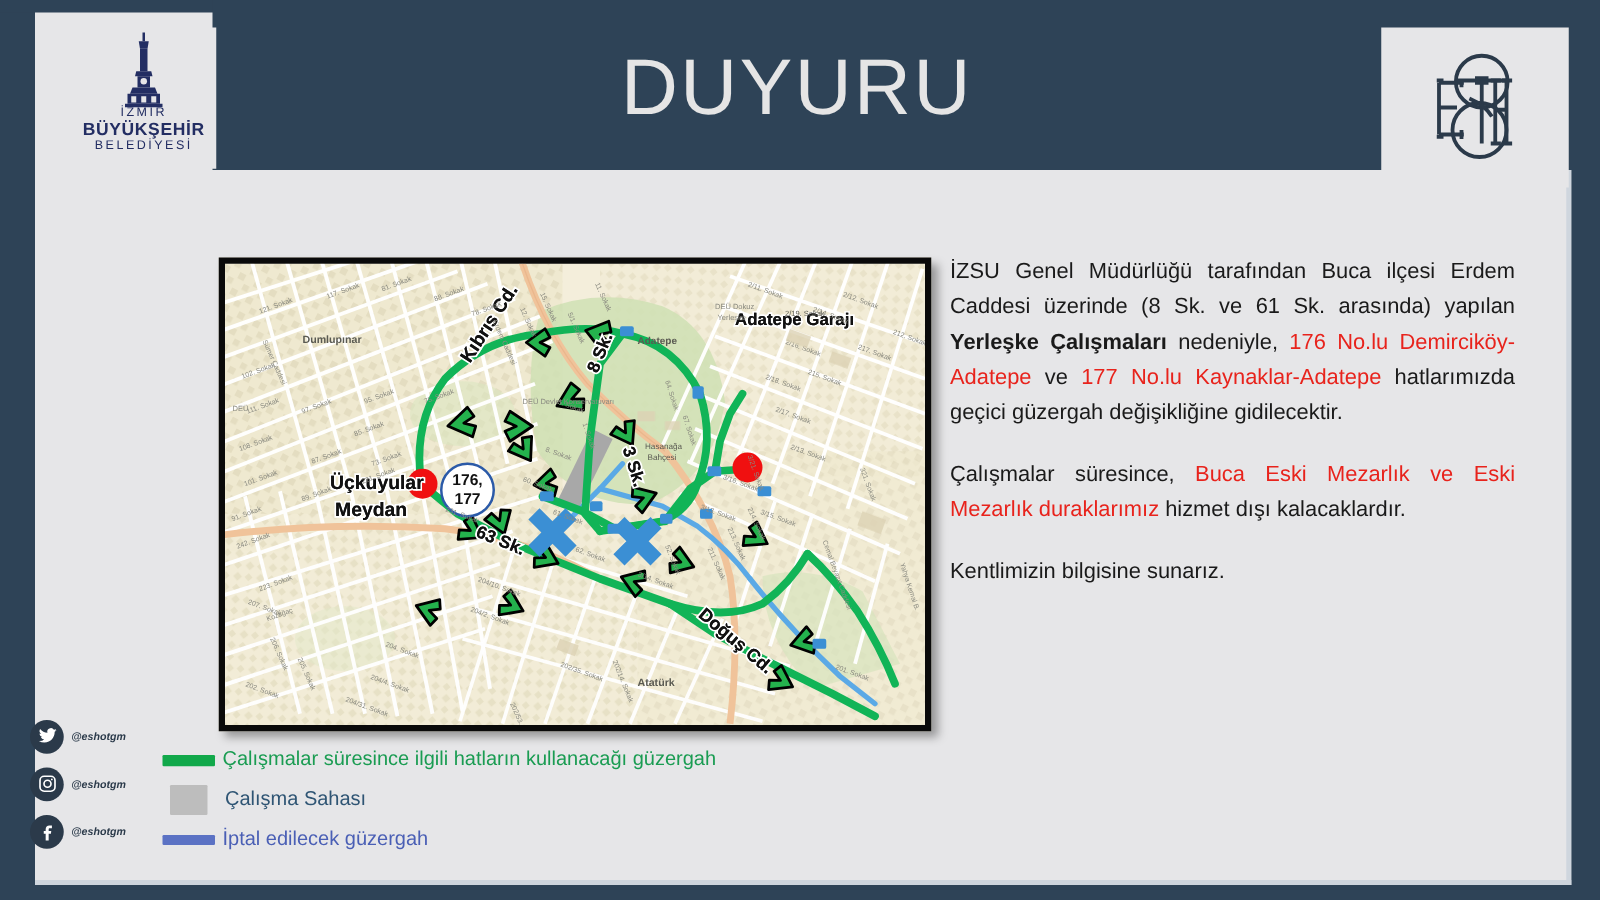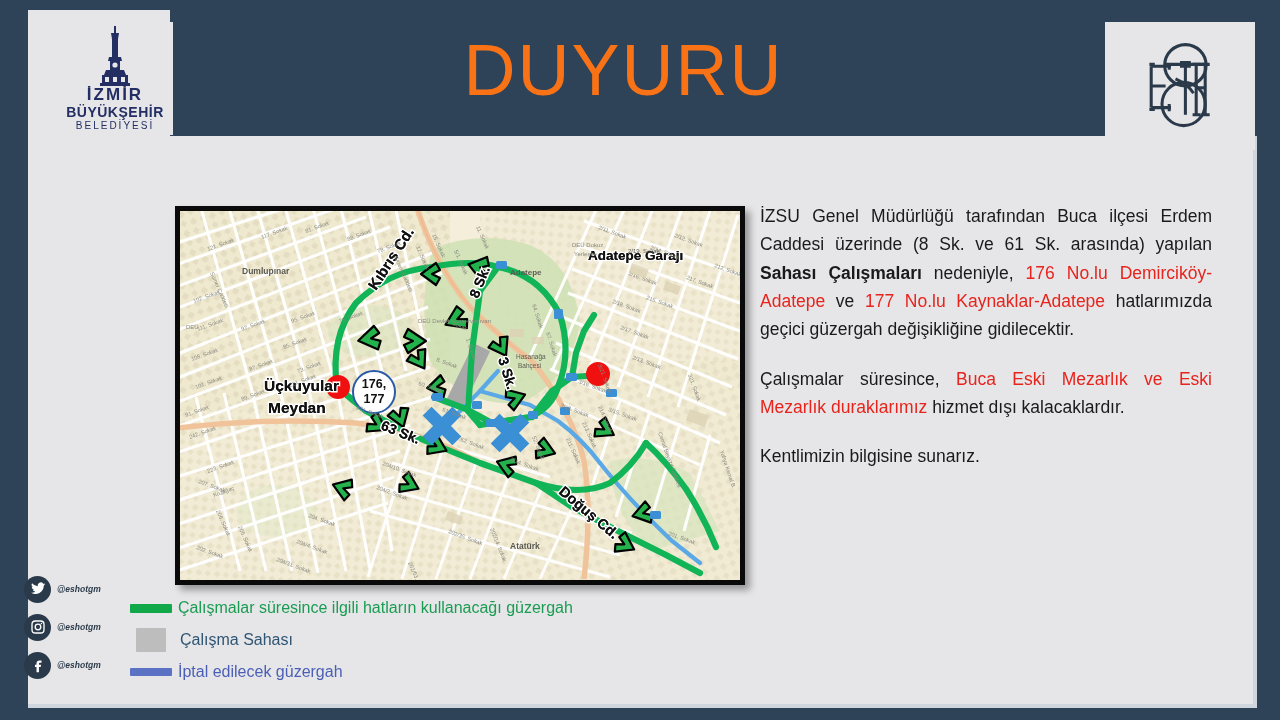--- a/index.html
+++ b/index.html
@@ -26,34 +26,34 @@
 
   
   .header-bar{
     position:absolute;left:170px;top:0;width:1110px;height:136px;
     background:#2e4357;
   }
   .header-top-strip{
     position:absolute;left:0;top:0;width:1280px;height:10px;background:#2e4357;
   }
   .header-title{
-    position:absolute;left:156px;top:6px;width:935px;height:128px;
+    position:absolute;left:170px;top:6px;width:935px;height:128px;
     display:flex;align-items:center;justify-content:center;
-    color:#f97316;font-size:72px;font-weight:400;letter-spacing:2px;
+    color:#e5e5e5;font-size:63px;font-weight:400;letter-spacing:2px;
     font-family:"Liberation Sans", sans-serif;line-height:1;
   }
 
   
   .logo-izmir{
     position:absolute;left:57px;top:22px;width:116px;height:113px;
     background:#e6e6e8;
     display:flex;flex-direction:column;align-items:center;justify-content:flex-start;
   }
   .logo-izmir svg{display:block;margin-top:2px;}
-  .logo-izmir .l1{font-size:17px;letter-spacing:2px;color:#232e63;font-weight:700;margin-top:-1px;}
+  .logo-izmir .l1{font-size:10px;letter-spacing:2px;color:#232e63;font-weight:400;margin-top:-1px;}
   .logo-izmir .l2{font-size:14px;letter-spacing:0.5px;color:#232e63;font-weight:bold;line-height:1.05;}
   .logo-izmir .l3{font-size:10px;letter-spacing:2px;color:#232e63;font-weight:400;}
 
   
   .logo-eshot{
     position:absolute;left:1105px;top:22px;width:150px;height:128px;
     background:#e6e6e8;display:flex;align-items:center;justify-content:center;
   }
 
   
@@ -478,21 +478,21 @@
       <g fill="#8a8a80" font-size="6">
         <text transform="translate(392,36)">DEÜ Dokuz</text>
         <text transform="translate(394,45)">Yerleşke</text>
         <text transform="translate(238,112)">DEÜ Devlet Konservatuvarı</text>
         <text transform="translate(6,118)">DEÜ</text>
       </g>
     </svg>
   </div>
 
   <div class="text-col">
-    <p id="p1"><span>İZSU Genel Müdürlüğü tarafından Buca ilçesi Erdem Caddesi üzerinde (8 Sk. ve 61 Sk. arasında) yapılan </span><span class="bold">Sahası Çalışmaları</span><span> nedeniyle, </span><span class="red">176 No.lu Demirciköy-Adatepe</span><span> ve </span><span class="red">177 No.lu Kaynaklar-Adatepe</span><span> hatlarımızda geçici güzergah değişikliğine gidilecektir.</span></p>
+    <p id="p1"><span>İZSU Genel Müdürlüğü tarafından Buca ilçesi Erdem Caddesi üzerinde (8 Sk. ve 61 Sk. arasında) yapılan </span><span class="bold">Yerleşke Çalışmaları</span><span> nedeniyle, </span><span class="red">176 No.lu Demirciköy-Adatepe</span><span> ve </span><span class="red">177 No.lu Kaynaklar-Adatepe</span><span> hatlarımızda geçici güzergah değişikliğine gidilecektir.</span></p>
     <div class="gap"></div>
     <p id="p2"><span>Çalışmalar süresince, </span><span class="red">Buca Eski Mezarlık ve Eski Mezarlık duraklarımız</span><span> hizmet dışı kalacaklardır.</span></p>
     <div class="gap"></div>
     <p id="p3"><span>Kentlimizin bilgisine sunarız.</span></p>
   </div>
 
   <div class="legend">
     <div class="legend-row">
       <span class="sw sw-green"></span>
       <span class="legend-txt lg-green">Çalışmalar süresince ilgili hatların kullanacağı güzergah</span>

